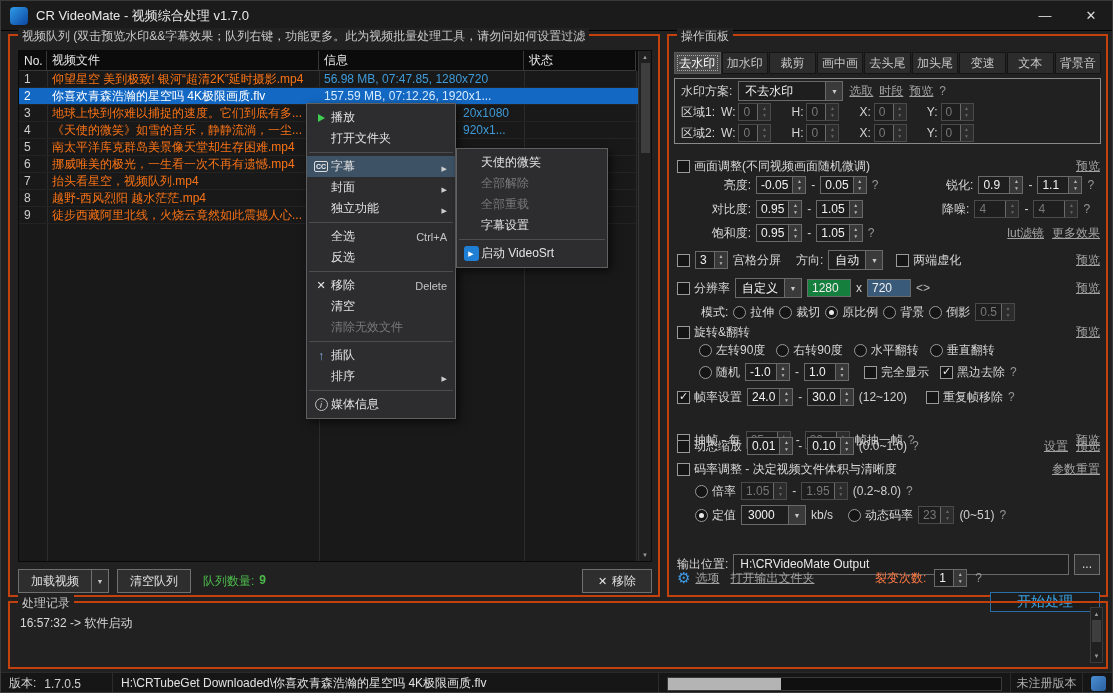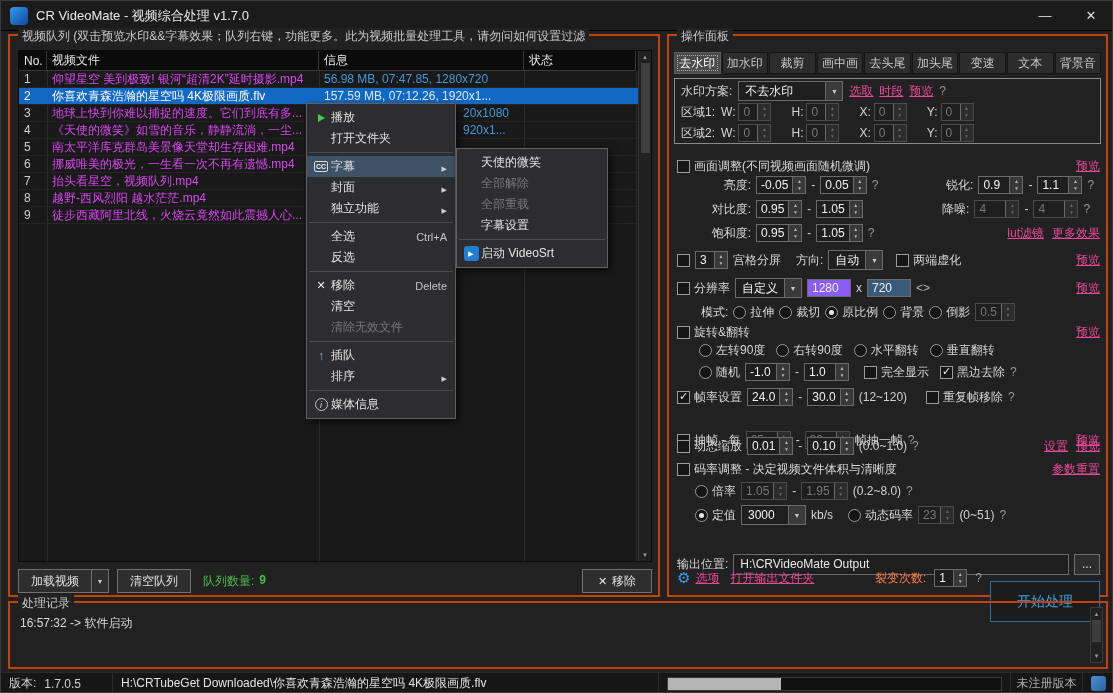--- a/index.html
+++ b/index.html
@@ -21,21 +21,21 @@
   .lgrp { left:7px; top:600px; width:1100px; height:68px; }
 
   
   .vtable { position:absolute; left:8px; top:14px; width:634px; height:512px; background:#191919; border:1px solid #0a0a0a; overflow:hidden; }
   .cl { position:absolute; top:0; bottom:0; width:1px; background:#2c2c2c; z-index:0; }
   .vhead { display:flex; height:20px; background:#0b0b0b; position:relative; z-index:1; }
   .vh { display:flex; align-items:center; padding:0 5px; color:#e6e6e6; border-right:1px solid #383838; border-bottom:1px solid #383838; white-space:nowrap; overflow:hidden; }
   .c0 { width:28px; } .c1 { width:272px; } .c2 { width:205px; } .c3 { width:112px; }
   .vr { display:flex; height:17px; position:relative; z-index:1; border-bottom:1px solid #232323; }
   .vc { display:flex; align-items:center; padding:0 5px; white-space:nowrap; overflow:hidden; }
-  .fno { color:#cfcfcf; } .fname { color:#d946ef; } .finfo { color:#3f9bd8; }
+  .fno { color:#cfcfcf; } .fname { color:#f97316; } .finfo { color:#3f9bd8; }
   .finfo.pad { padding-left:144px; }
   .vr.sel { background:#1368c4; }
   .vr.sel .fno, .vr.sel .fname { color:#ffffff; }
   .vr.sel .finfo { color:#d6ecff; }
   .tscroll { position:absolute; right:0; top:0; bottom:0; width:13px; background:#202020; border-left:1px solid #363636; display:flex; flex-direction:column; align-items:center; z-index:2; padding:2px 0; }
   .sarw { font-size:6px; color:#999; line-height:8px; }
   .sthumb { width:9px; height:90px; background:#3e3e3e; margin:2px 0 auto 0; }
 
   .qbtns { position:absolute; left:8px; top:532px; width:636px; height:26px; display:flex; align-items:center; gap:8px; }
   .btn { height:24px; background:#2e2e2e; border:1px solid #707070; color:#e0e0e0; display:inline-flex; align-items:center; justify-content:center; padding:0 12px; font-size:12px; gap:5px; }
@@ -78,33 +78,33 @@
   .spin.dis::after { color:#666; background:#2c2c2c; }
 
   .combo { display:inline-flex; align-items:center; height:20px; background:#1e1e1e; border:1px solid #6a6a6a; }
   .combo .cval { padding:0 6px; color:#f2f2f2; white-space:nowrap; }
   .combo::after { content:"▼"; width:16px; height:100%; background:#3a3a3a; border-left:1px solid #6a6a6a; color:#c8c8c8; font-size:7px; display:flex; align-items:center; justify-content:center; }
   .wmcombo .cval { min-width:86px; }
   .dircombo .cval { min-width:34px; }
   .prescombo .cval { min-width:44px; }
   .brcombo .cval { min-width:46px; }
 
-  .inp { height:18px; background:#8b5cf6; border:1px solid #6a6a6a; color:#f0f0f0; display:inline-flex; align-items:center; padding:0 4px; min-width:44px; }
+  .inp { height:18px; background:#15803d; border:1px solid #6a6a6a; color:#f0f0f0; display:inline-flex; align-items:center; padding:0 4px; min-width:44px; }
   .inp.inpsel { background:#3a5a7a; }
   .swapg { color:#b8b8b8; }
 
-  .lnk { color:#ec4899; text-decoration:underline; white-space:nowrap; cursor:default; }
+  .lnk { color:#a3a3a3; text-decoration:underline; white-space:nowrap; cursor:default; }
   .hq { color:#989898; }
   .gear { color:#3f9ce8; font-size:15px; text-decoration:none; }
   .orange { color:#ff7a45; white-space:nowrap; }
 
   .outrow { height:22px; }
   .outinp { flex:1; height:21px; background:#1e1e1e; border:1px solid #6a6a6a; display:flex; align-items:center; padding:0 6px; color:#e8e8e8; overflow:hidden; white-space:nowrap; }
   .bbtn { width:26px; height:21px; background:#2e2e2e; border:1px solid #707070; display:flex; align-items:center; justify-content:center; color:#ddd; }
-  .startbtn { width:110px; height:41px; border:1px solid #2b6ea6; background:#1c1c1c; color:#39a5e8; font-size:14px; display:flex; align-items:center; justify-content:center;margin-top:47px; }
+  .startbtn { width:110px; height:20px; border:1px solid #2b6ea6; background:#1c1c1c; color:#39a5e8; font-size:14px; display:flex; align-items:center; justify-content:center;margin-top:47px; }
 
   
   .logentry { position:absolute; left:10px; top:12px; color:#d8d8d8; }
   .lscroll { position:absolute; right:3px; top:4px; bottom:4px; width:13px; background:#202020; border:1px solid #3a3a3a; display:flex; flex-direction:column; align-items:center; padding:2px 0; }
   .lthumb { width:9px; height:22px;background:#3e3e3e; margin:2px 0 auto 0; }
 
   
   .statusbar { position:absolute; left:0; top:671px; width:1113px; height:22px; background:#161616; border-top:1px solid #2a2a2a; display:flex; color:#cfcfcf; }
   .sseg { display:flex; align-items:center; padding:0 8px; border-right:1px solid #2c2c2c; height:100%; overflow:hidden; }
   .s1 { width:112px; gap:8px; }

